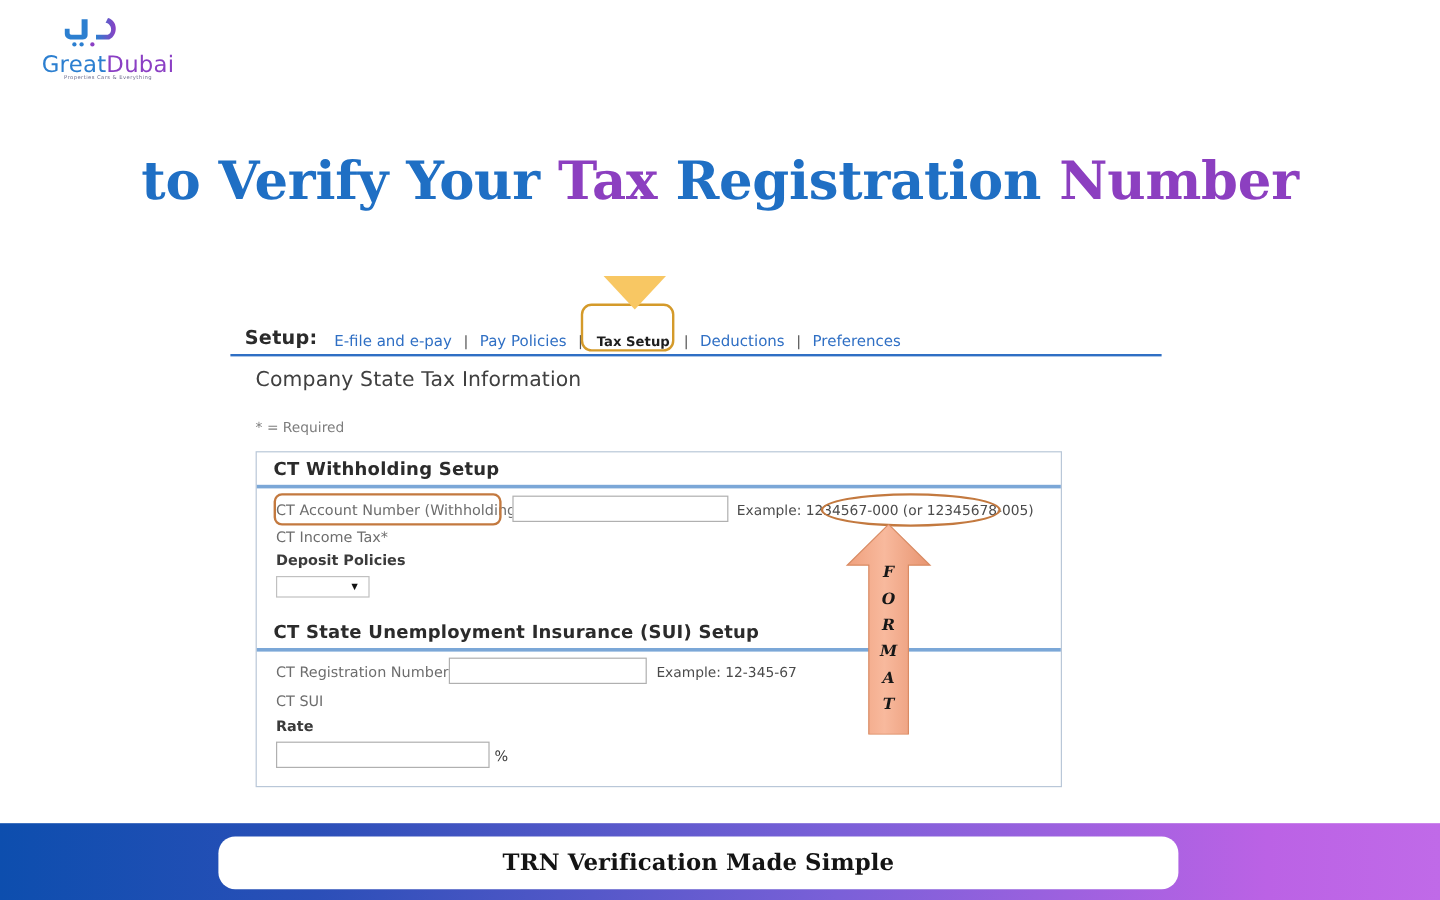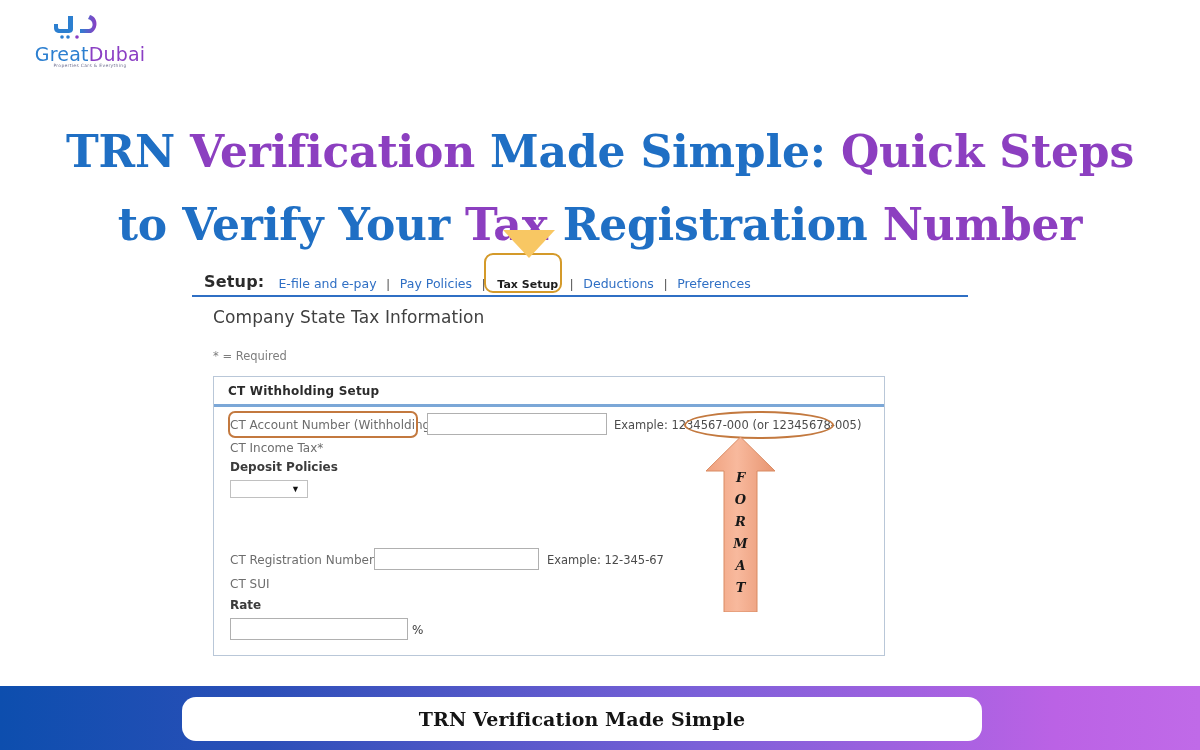--- a/index.html
+++ b/index.html
@@ -180,21 +180,21 @@
   .sec-head {
     position: absolute;
     left: 0;
     width: 100%;
     height: 30px;
     box-sizing: border-box;
     border-bottom: 3px solid #7ba7d7;
     padding-left: 14px;
     display: flex;
     align-items: center;
-    font-size: 12px;
+    font-size: 15px;
     font-weight: bold;
     color: #2b2b2b;
     font-family: "DejaVu Sans", sans-serif;
     letter-spacing: .2px;
   }
   .sec-head.wh  { top: 0px; }
   .sec-head.sui { top: 136px; }
 
   .fld-label {
     position: absolute;
@@ -325,28 +325,20 @@
     <circle cx="33" cy="25" r="1.8" fill="#8b3fc4"></circle>
   </svg>
   <div class="brand-name">
     <span class="brand-great">Great</span><span class="brand-dubai">Dubai</span>
   </div>
   <div class="brand-tag">Properties Cars &amp; Everything</div>
 </div>
 
 <h1 class="headline">
   <span class="ln">
-    <span class="w-blue">TRN</span>
-    <span class="w-purple">Verification</span>
-    <span class="w-blue">Made</span>
-    <span class="w-blue">Simple:</span>
-    <span class="w-purple">Quick</span>
-    <span class="w-purple">Steps</span>
-  </span>
-  <span class="ln">
     <span class="w-blue">to</span>
     <span class="w-blue">Verify</span>
     <span class="w-blue">Your</span>
     <span class="w-purple">Tax</span>
     <span class="w-blue">Registration</span>
     <span class="w-purple">Number</span>
   </span>
 </h1>
 
 <div class="shot">
@@ -377,20 +369,21 @@
     <span class="fld-label" style="left:16px; top:41px;">CT Account Number (Withholding)</span>
     <div class="txtbox" style="left:213px; top:36px; width:180px; height:22px;"></div>
     <span class="example" style="left:400px; top:41px;">Example: 1234567-000   (or 12345678-005)</span>
 
     <span class="fld-label" style="left:16px; top:64px;">CT Income Tax*</span>
     <span class="fld-strong" style="left:16px; top:83px;">Deposit Policies</span>
     <div class="selbox" style="left:16px; top:103px; width:78px; height:18px;">
       <span>▼</span>
     </div>
 
+    <div class="sec-head sui">CT State Unemployment Insurance (SUI) Setup</div>
 
     <span class="fld-label" style="left:16px; top:176px;">CT Registration Number</span>
     <div class="txtbox" style="left:160px; top:171px; width:165px; height:22px;"></div>
     <span class="example" style="left:333px; top:176px;">Example: 12-345-67</span>
 
     <span class="fld-label" style="left:16px; top:200px;">CT SUI</span>
     <span class="fld-strong" style="left:16px; top:221px;">Rate</span>
     <div class="txtbox" style="left:16px; top:241px; width:178px; height:22px;"></div>
     <span class="pct" style="left:198px; top:246px;">%</span>
   </div>

